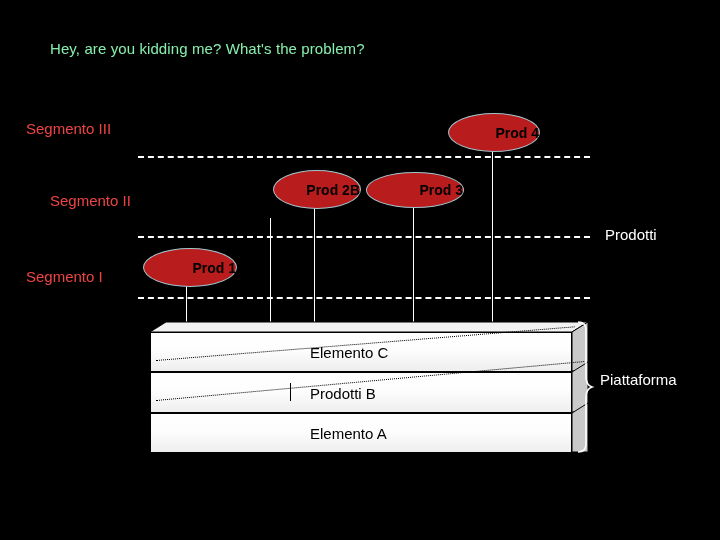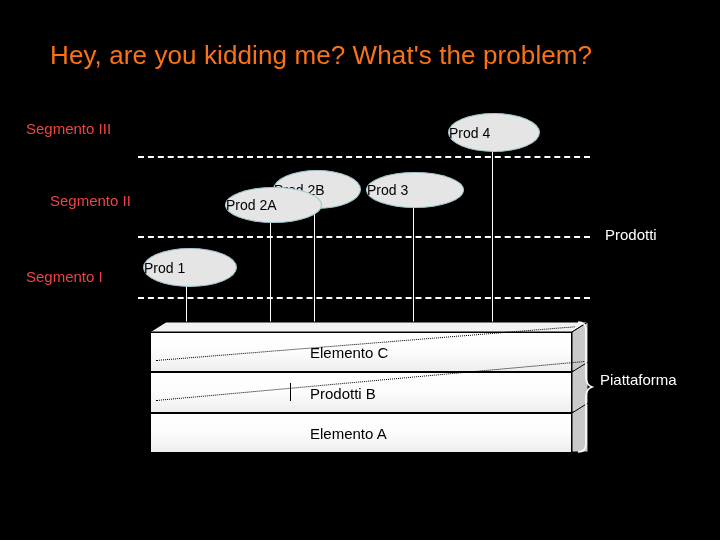--- a/index.html
+++ b/index.html
@@ -13,22 +13,22 @@
     height: 540px;
     background: #000000;
     overflow: hidden;
     font-family: "Liberation Sans", sans-serif;
   }
   .title {
     position: absolute;
     left: 50px;
     top: 40px;
     width: 620px;
-    color: #f97316;
-    font-size: 26px;
+    color: #86efac;
+    font-size: 15px;
     font-weight: normal;
     letter-spacing: 0.1px;
     white-space: nowrap;
   }
   .seg-label {
     position: absolute;
     color: #ef4444;
     font-size: 15px;
     white-space: nowrap;
   }
@@ -44,29 +44,29 @@
     height: 0;
     border-top: 2px dashed #ffffff;
   }
   .vline {
     position: absolute;
     width: 1px;
     background: #ffffff;
   }
   .ellipse {
     position: absolute;
-    background: #e5e5e5;
+    background: #b91c1c;
     border: 1px solid #9fc6ce;
     border-radius: 50%;
     color: #000000;
     font-size: 14px;
-    font-weight: normal;
+    font-weight: bold;
     display: flex;
     align-items: center;
-    justify-content: flex-start;
+    justify-content: flex-end;
     text-align: center;
   }
   .platform-box {
     position: absolute;
     background: linear-gradient(to bottom, #ffffff 0%, #fdfdfd 45%, #eeeeee 100%);
     border: 1px solid #000000;
     box-sizing: border-box;
   }
   .box-label {
     position: absolute;
@@ -118,23 +118,20 @@
   </div>
 
   <div class="ellipse" style="left:273px; top:170px; width:86px; height:37px;">
     <span>Prod 2B</span>
   </div>
 
   <div class="ellipse" style="left:366px; top:172px; width:96px; height:34px;">
     <span>Prod 3</span>
   </div>
 
-  <div class="ellipse" style="left:225px; top:187px; width:95px; height:34px;">
-    <span>Prod 2A</span>
-  </div>
 
   <div class="ellipse" style="left:143px; top:248px; width:92px; height:37px;">
     <span>Prod 1</span>
   </div>
 
   <div class="side-label" style="left:605px; top:226px;">Prodotti</div>
   <div class="side-label" style="left:600px; top:371px;">Piattaforma</div>
 
   <svg class="overlay" viewBox="0 0 720 540">
 

